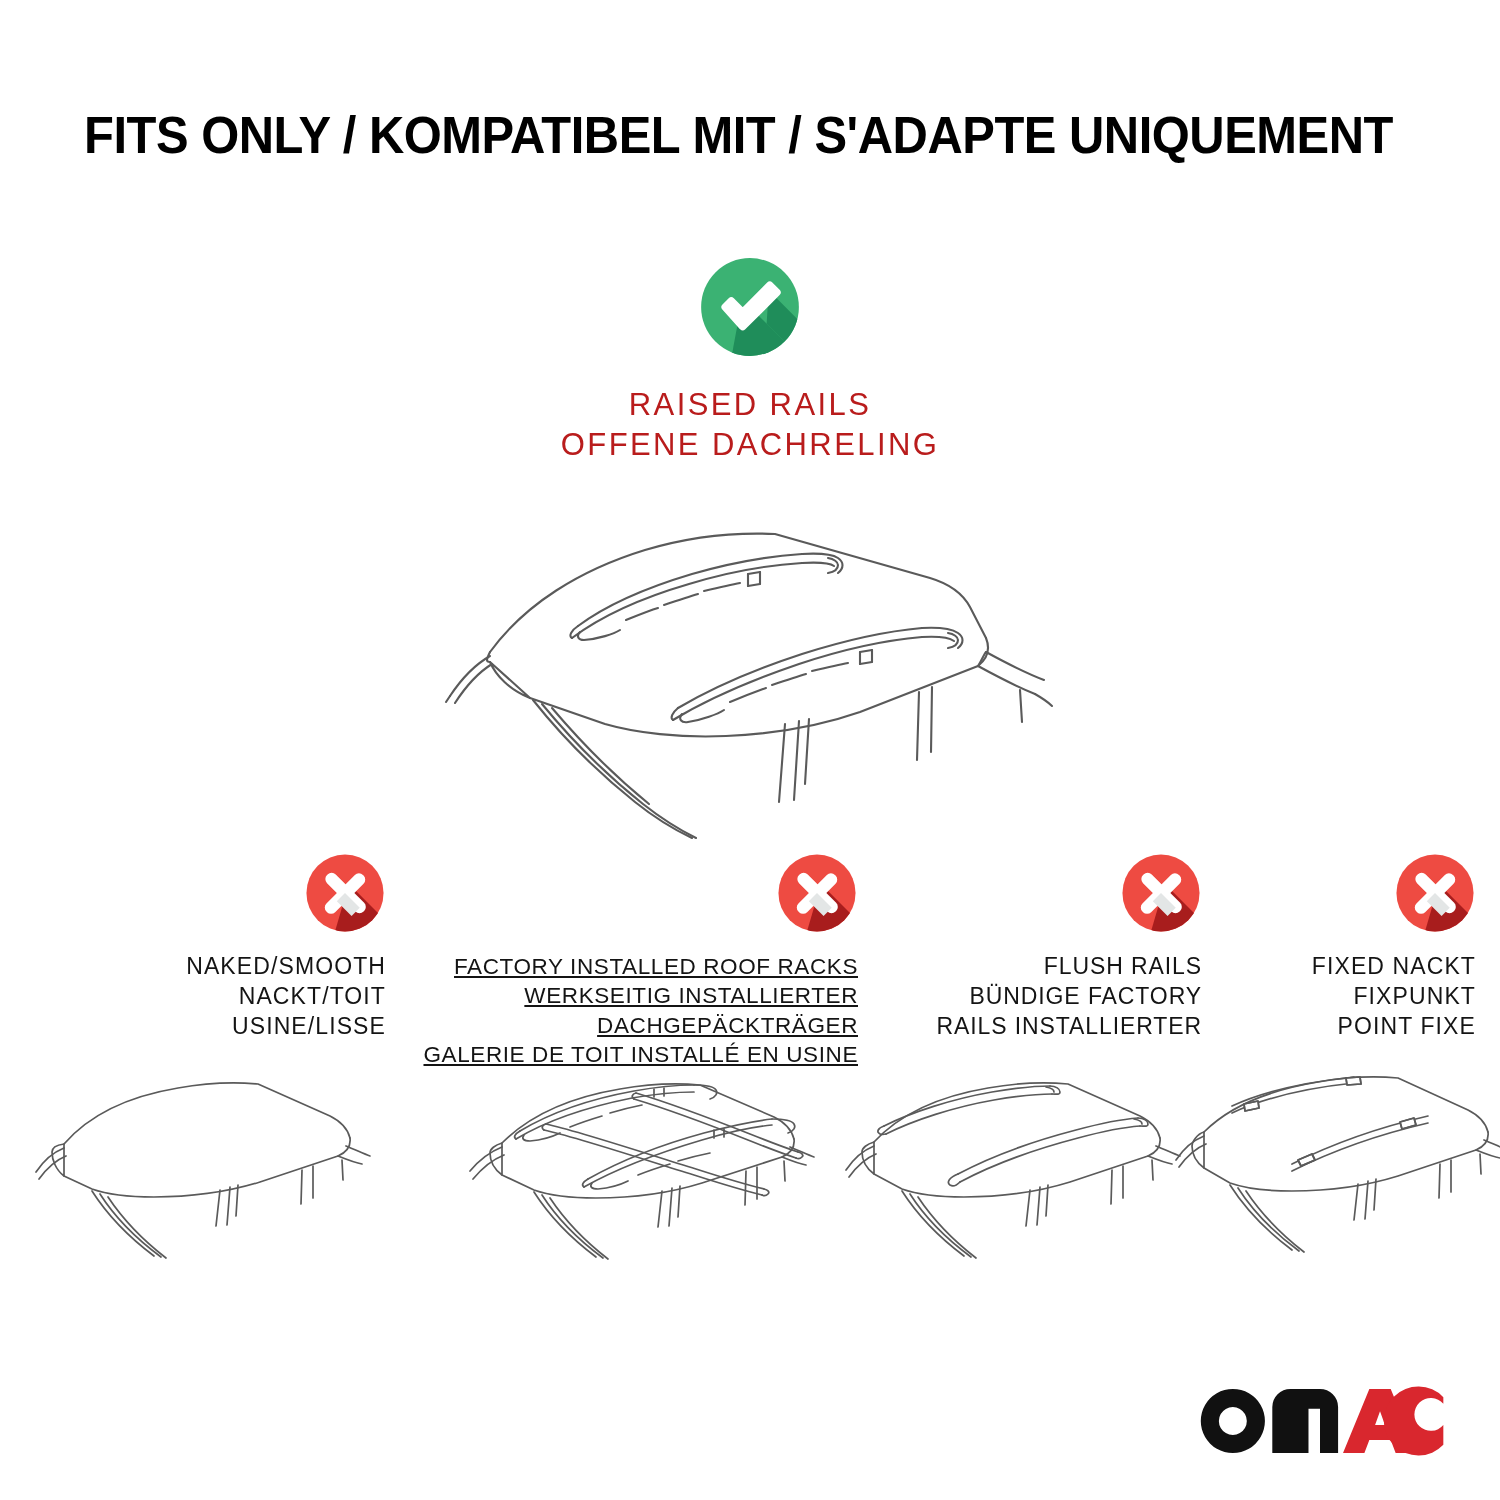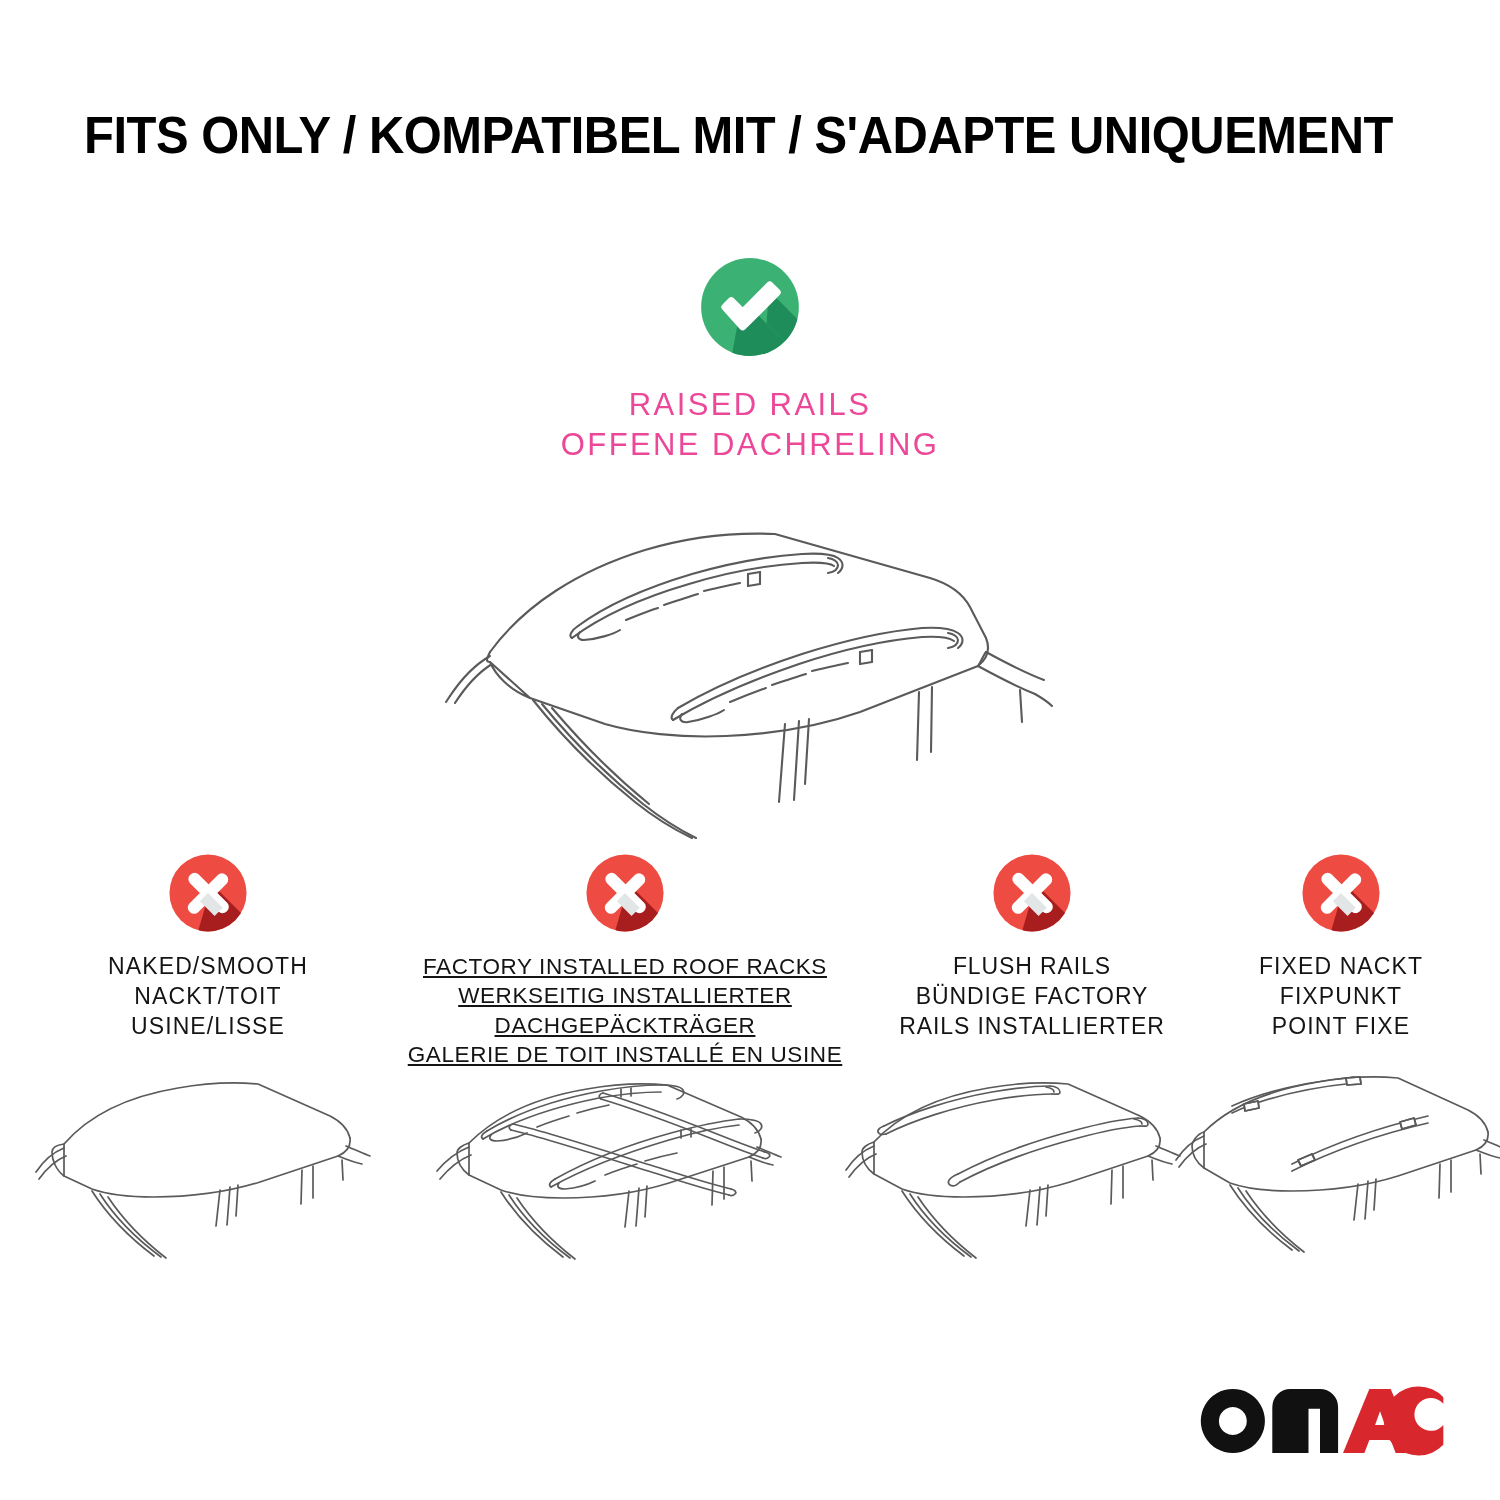--- a/index.html
+++ b/index.html
@@ -43,21 +43,21 @@
   .icon-ok {
     width: 104px;
     height: 104px;
     display: inline-block;
   }
   .ok-caption {
     margin-top: 22px;
     font-size: 31px;
     letter-spacing: 2.4px;
     line-height: 1.30;
-    color: #ec4899;
+    color: #b91c1c;
     font-weight: 400;
   }
 
   
   .hero-illustration {
     position: absolute;
     left: 430px;
     top: 512px;
     width: 640px;
     height: 330px;
@@ -67,21 +67,21 @@
   .row-bad {
     position: absolute;
     left: 0;
     top: 852px;
     width: 1500px;
     height: 620px;
   }
   .bad-col {
     position: absolute;
     top: 0;
-    text-align: center;
+    text-align: right;
   }
   .bad-col.c0 { left: 30px;   width: 356px; }
   .bad-col.c1 { left: 392px;  width: 466px; }
   .bad-col.c2 { left: 862px;  width: 340px; }
   .bad-col.c3 { left: 1206px; width: 270px; }
 
   .icon-x {
     width: 82px;
     height: 82px;
     display: inline-block;

